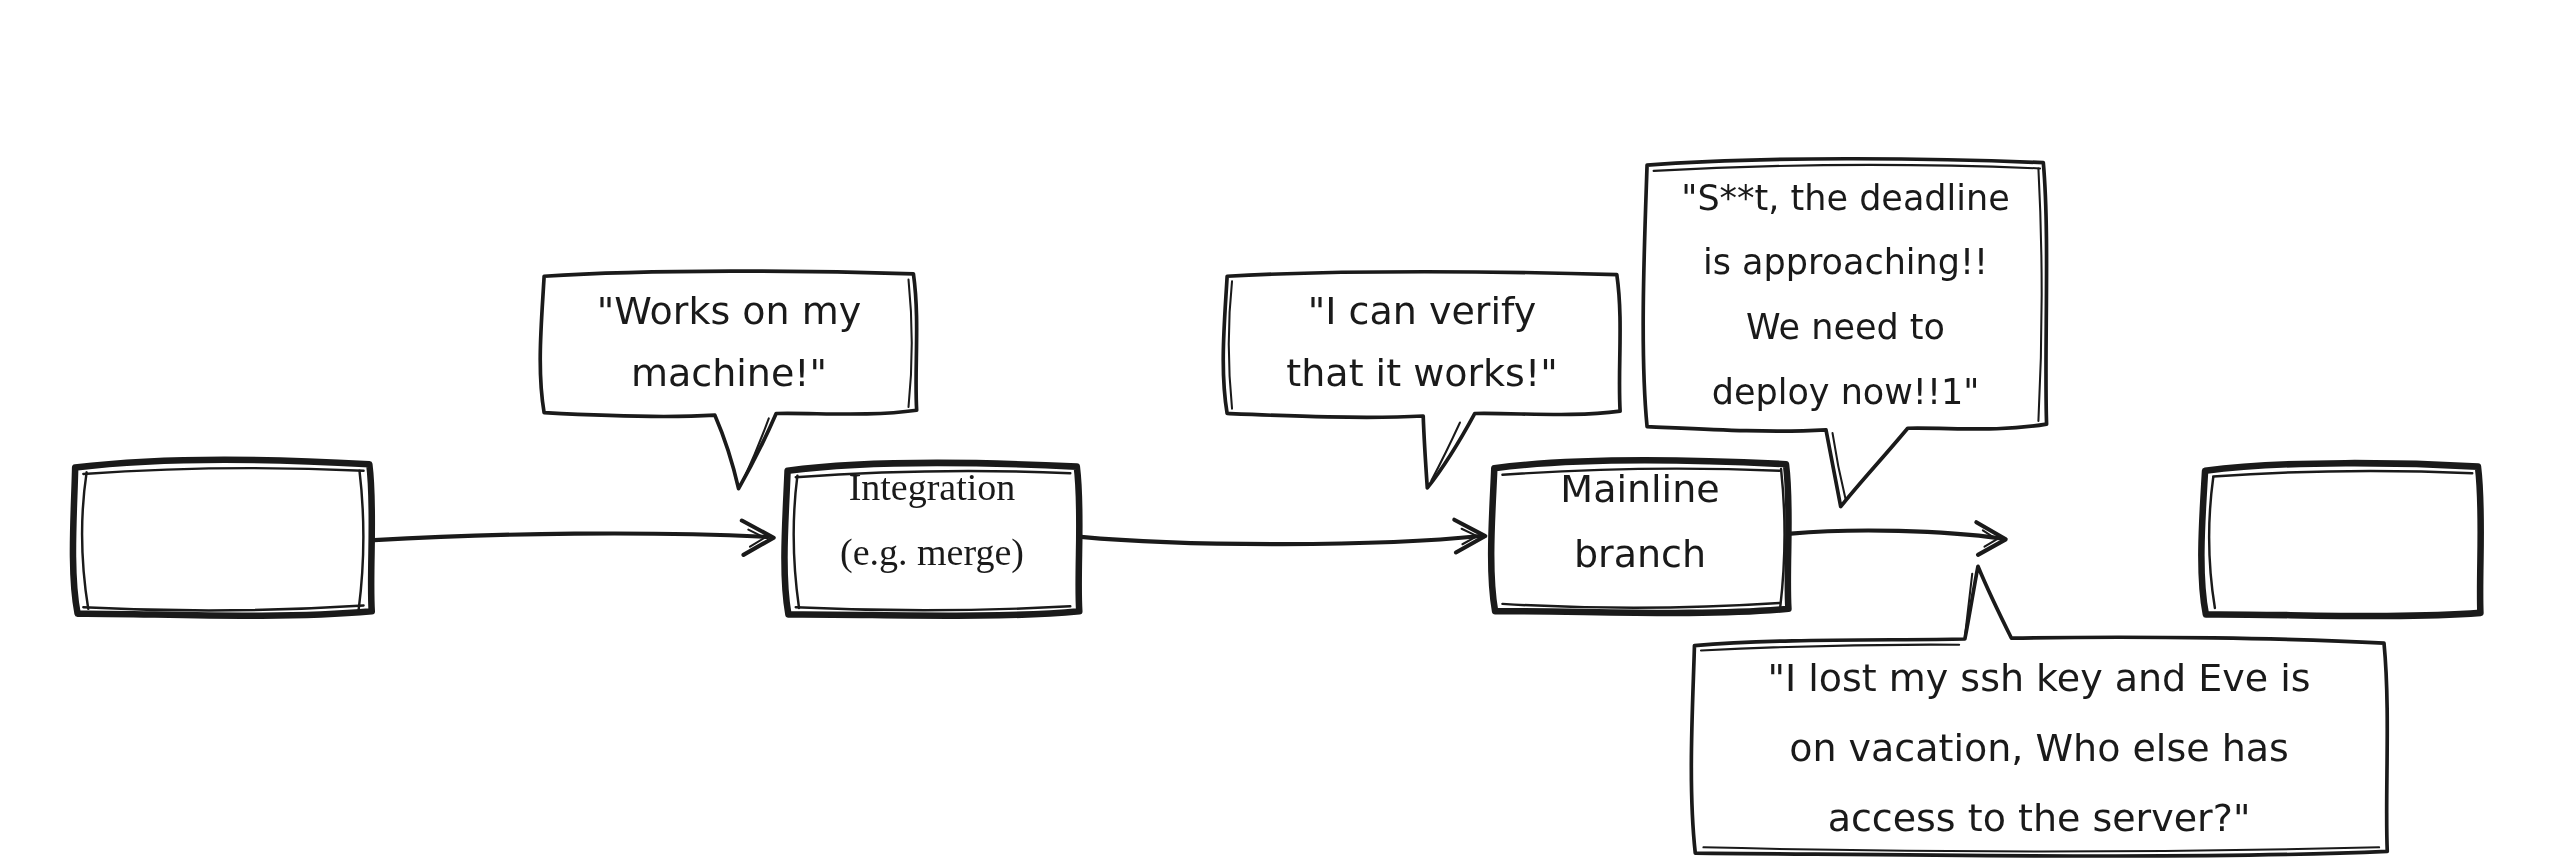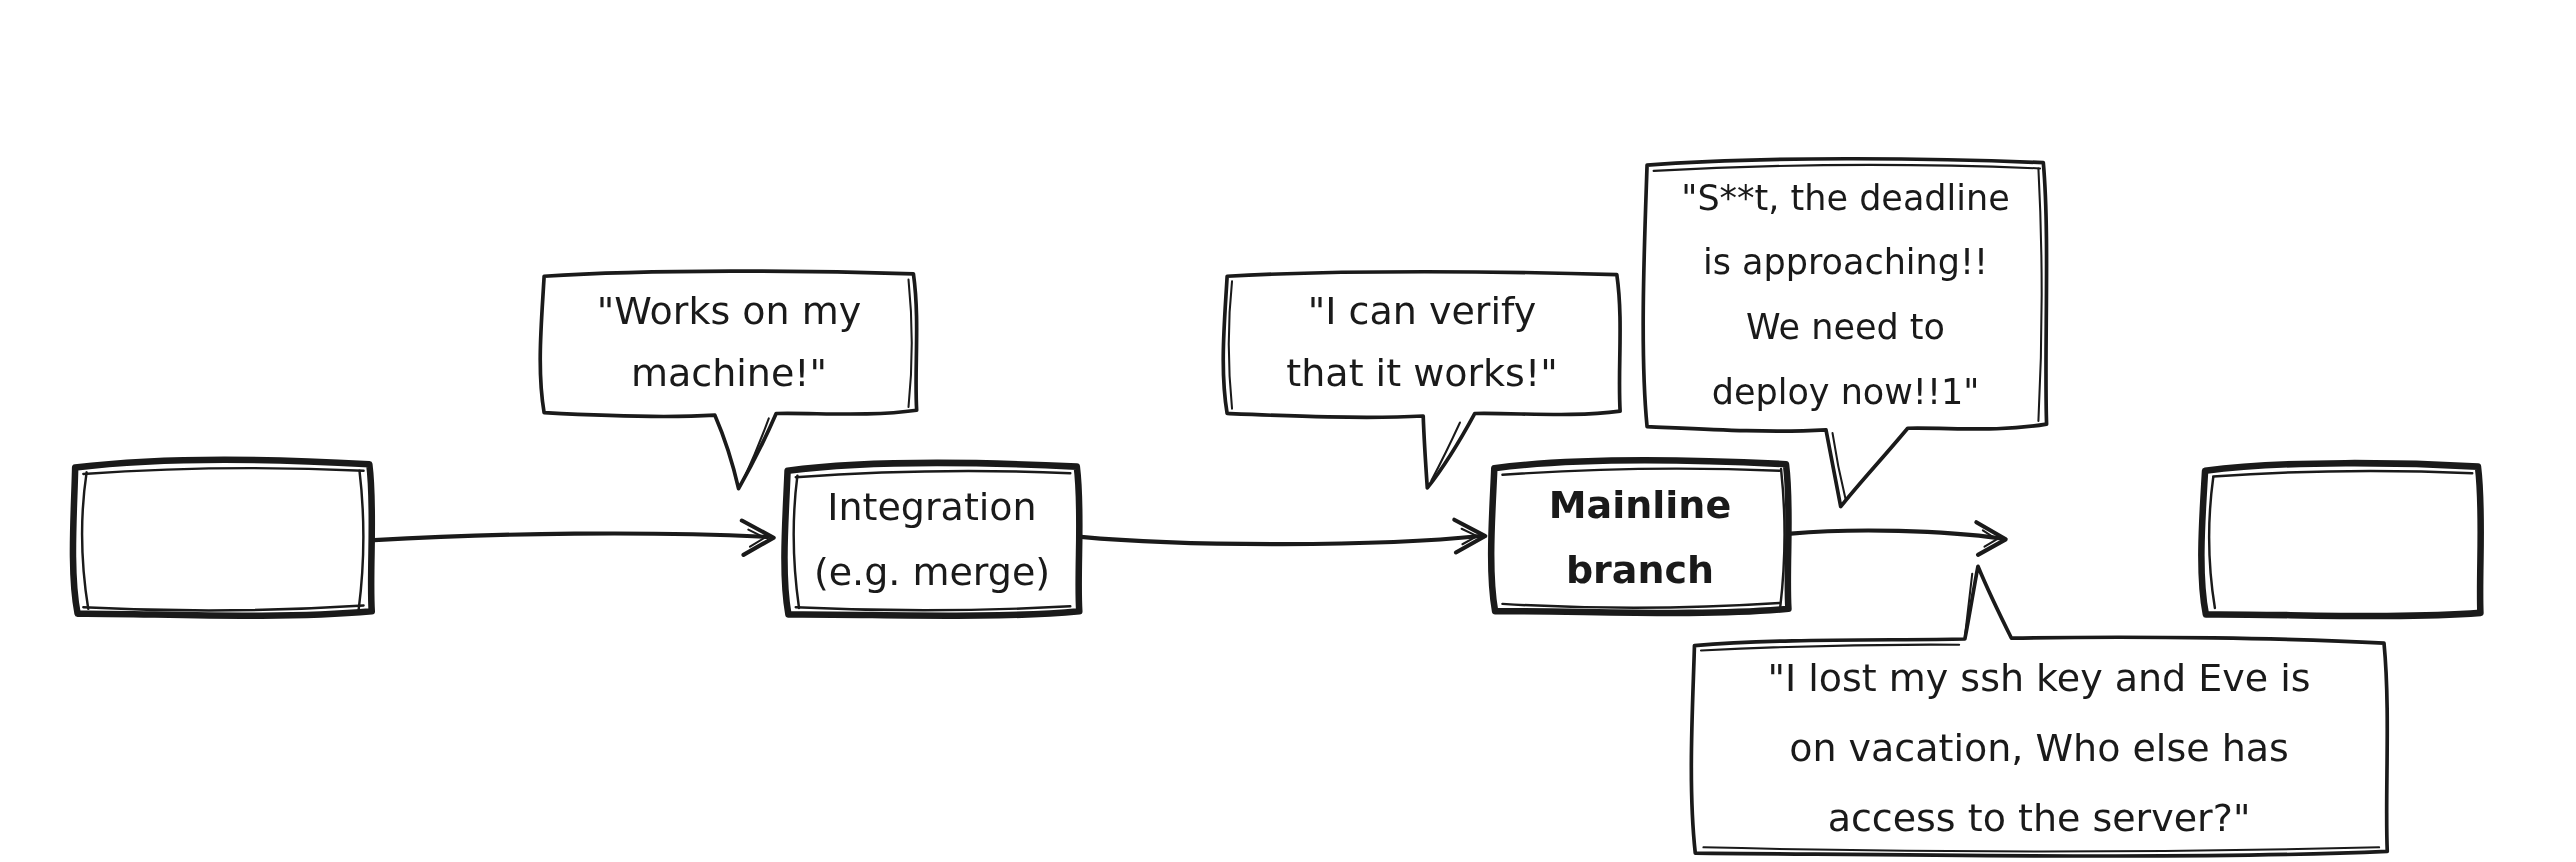--- a/index.html
+++ b/index.html
@@ -122,24 +122,24 @@
 
     <g>
       <path class="bubble-stroke" d="M 2074,790 C 2180,781 2320,784 2405,782 C 2411,751 2416,719 2421,693 C 2433,722 2448,753 2462,781 C 2620,778 2810,781 2918,787 C 2926,870 2919,975 2922,1042 C 2690,1052 2340,1046 2075,1044 C 2066,962 2072,862 2074,790 Z"></path>
       <path class="bubble-accent" d="M 2414,702 Q 2409,744 2405,779"></path>
       <path class="bubble-accent" d="M 2082,796 Q 2240,788 2398,789"></path>
       <path class="bubble-accent" d="M 2085,1037 Q 2500,1047 2912,1037"></path>
     </g>
   </svg>
 
 
-  <div class="label node-label" style="left:784px; top:464px; width:296px; height:151px;">Integration
+  <div class="label node-label" style="left:784px; top:444px; width:296px; height:151px;font-family:Liberation Serif, serif;">Integration
 (e.g. merge)</div>
 
-  <div class="label node-label" style="left:1491px; top:462px; width:298px; height:151px;font-weight:bold;">Mainline
+  <div class="label node-label" style="left:1491px; top:446px; width:298px; height:151px;">Mainline
 branch</div>
 
 
   <div class="label bubble-label" style="left:541px; top:271px; width:376px; height:143px;">"Works on my
 machine!"</div>
 
   <div class="label bubble-label" style="left:1224px; top:271px; width:396px; height:144px;">"I can verify
 that it works!"</div>
 
   <div class="label bubble-label-sm" style="left:1644px; top:161px; width:403px; height:268px;">"S**t, the deadline

